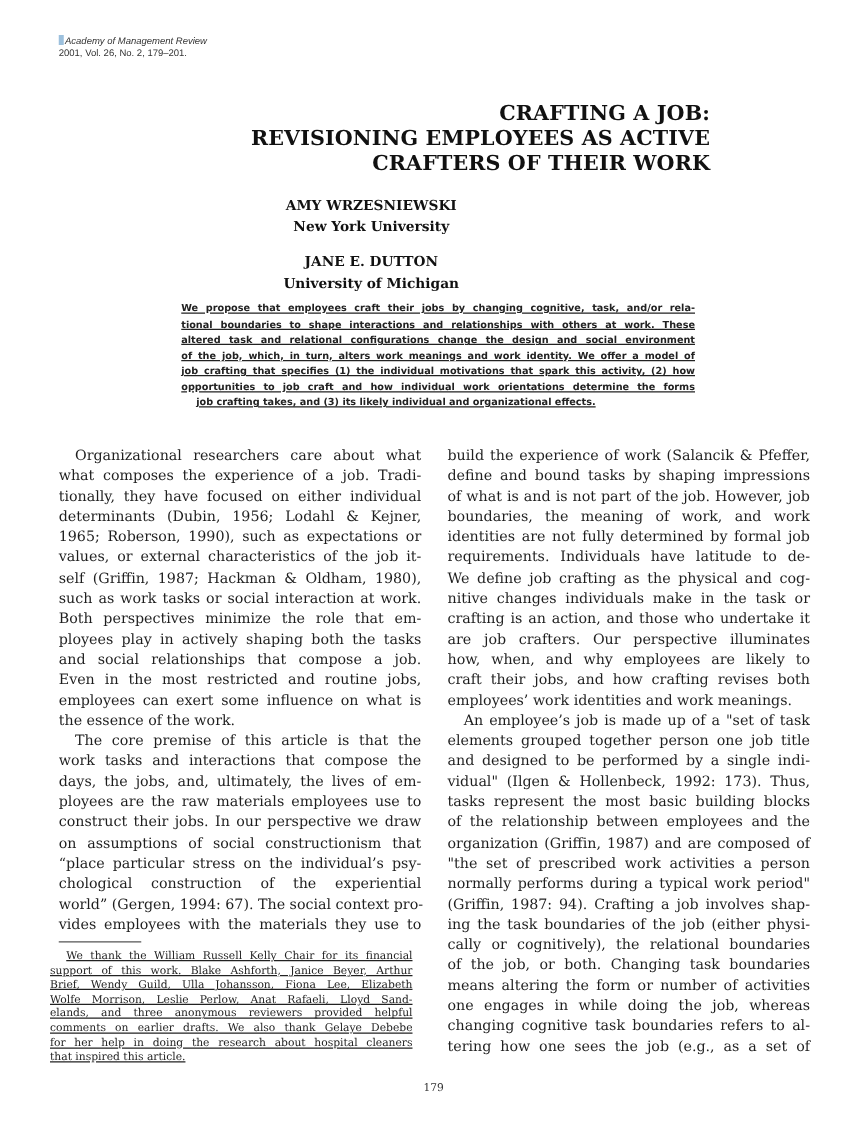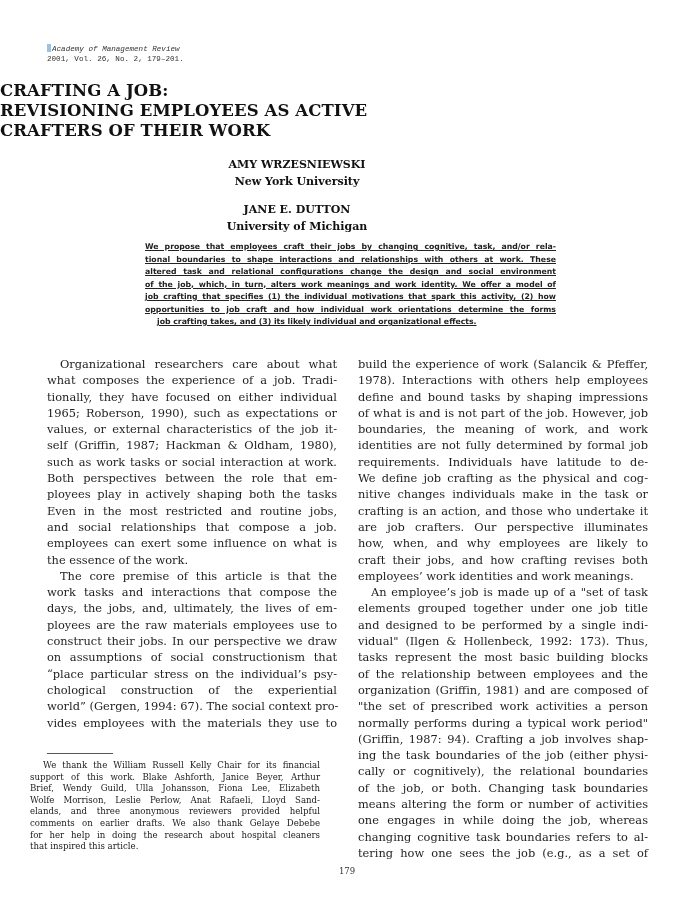--- a/index.html
+++ b/index.html
@@ -3,31 +3,30 @@
   <meta charset="utf-8">
   <style>
     html, body { margin: 0; padding: 0; background: #ffffff; }
     body {
       width: 694px; height: 903px; position: relative; overflow: hidden;
       font-family: "DejaVu Serif", serif; color: #1c1c1c;
     }
     .journal {
       position: absolute; left: 47px; top: 28px;
       font-size: 7.6px; line-height: 10px; color: #333;
-      font-family: Liberation Mono, monospace;
-      margin-top: 16px;
+      font-family: Liberation Sans, sans-serif;
     }
     .journal .jname { font-style: italic; }
     .journal .marker {
       display: inline-block; width: 4px; height: 8px; background: #9cc0dd;
       vertical-align: -1px; margin-right: 1px;
     }
     .title {
       position: absolute; left: 0; width: 568px; top: 81px;
-      text-align: left; font-weight: bold; font-size: 16.5px; line-height: 20px;
+      text-align: right; font-weight: bold; font-size: 16.5px; line-height: 20px;
       letter-spacing: 0.1px; color: #111;
     }
     .title div { white-space: nowrap; }
     .author-block {
       position: absolute; left: 0; width: 594px; text-align: center;
       font-weight: bold; font-size: 11px; line-height: 17px; color: #111;
     }
     .author-block .name { font-size: 11px; }
     .abstract {
       position: absolute; left: 145px; width: 411px; top: 241px;
@@ -48,22 +47,22 @@
       display: block; white-space: nowrap; text-align: justify; text-align-last: justify;
       height: 16.3px;
     }
     .col .ln.last { text-align-last: left; }
     .col .ln.indent { padding-left: 13px; }
     .fn-rule {
       position: absolute; left: 47px; top: 753px; width: 66px; height: 0;
       border-top: 1px solid #555;
     }
     .footnote {
-      position: absolute; left: 30px; top: 760px; width: 290px;
-      font-size: 8.6px; line-height: 11.6px; color: #222;
+      position: absolute; left: 40px; top: 760px; width: 290px;
+      font-size: 8.6px; line-height: 11.6px; color: #222; text-decoration: underline;
     }
     .footnote .ln {
       display: block; white-space: nowrap; text-align: justify; text-align-last: justify;
       height: 11.6px;
     }
     .footnote .ln.indent { padding-left: 13px; }
     .footnote .ln.last { text-align-last: left; }
     .page-number {
       position: absolute; left: 0; width: 694px; top: 866px;
       text-align: center; font-size: 8.5px; color: #333;
@@ -99,64 +98,64 @@
   <span class="ln">of the job, which, in turn, alters work meanings and work identity. We offer a model of</span>
   <span class="ln">job crafting that specifies (1) the individual motivations that spark this activity, (2) how</span>
   <span class="ln">opportunities to job craft and how individual work orientations determine the forms</span>
   <span class="ln last">job crafting takes, and (3) its likely individual and organizational effects.</span>
 </div>
 
 <div class="col left">
   <span class="ln indent">Organizational researchers care about what</span>
   <span class="ln">what composes the experience of a job. Tradi-</span>
   <span class="ln">tionally, they have focused on either individual</span>
+  <span class="ln">determinants (Dubin, 1956; Lodahl &amp; Kejner,</span>
   <span class="ln">1965; Roberson, 1990), such as expectations or</span>
   <span class="ln">values, or external characteristics of the job it-</span>
   <span class="ln">self (Griffin, 1987; Hackman &amp; Oldham, 1980),</span>
   <span class="ln">such as work tasks or social interaction at work.</span>
-  <span class="ln">Both perspectives between the role that em-</span>
+  <span class="ln">Both perspectives minimize the role that em-</span>
   <span class="ln">ployees play in actively shaping both the tasks</span>
+  <span class="ln">and social relationships that compose a job.</span>
   <span class="ln">Even in the most restricted and routine jobs,</span>
-  <span class="ln">and social relationships that compose a job.</span>
   <span class="ln">employees can exert some influence on what is</span>
   <span class="ln last">the essence of the work.</span>
   <span class="ln indent">The core premise of this article is that the</span>
   <span class="ln">work tasks and interactions that compose the</span>
   <span class="ln">days, the jobs, and, ultimately, the lives of em-</span>
   <span class="ln">ployees are the raw materials employees use to</span>
   <span class="ln">construct their jobs. In our perspective we draw</span>
   <span class="ln">on assumptions of social constructionism that</span>
   <span class="ln">“place particular stress on the individual’s psy-</span>
   <span class="ln">chological construction of the experiential</span>
   <span class="ln">world” (Gergen, 1994: 67). The social context pro-</span>
   <span class="ln">vides employees with the materials they use to</span>
 </div>
 
 <div class="col right">
   <span class="ln">build the experience of work (Salancik &amp; Pfeffer,</span>
-  <span class="ln">1978). Interactions with others help employees</span>
   <span class="ln">define and bound tasks by shaping impressions</span>
   <span class="ln">of what is and is not part of the job. However, job</span>
   <span class="ln">boundaries, the meaning of work, and work</span>
   <span class="ln">identities are not fully determined by formal job</span>
   <span class="ln">requirements. Individuals have latitude to de-</span>
   <span class="ln">We define job crafting as the physical and cog-</span>
   <span class="ln">nitive changes individuals make in the task or</span>
   <span class="ln">crafting is an action, and those who undertake it</span>
   <span class="ln">are job crafters. Our perspective illuminates</span>
   <span class="ln">how, when, and why employees are likely to</span>
   <span class="ln">craft their jobs, and how crafting revises both</span>
   <span class="ln last">employees’ work identities and work meanings.</span>
   <span class="ln indent">An employee’s job is made up of a "set of task</span>
-  <span class="ln">elements grouped together under one job title</span>
+  <span class="ln">elements grouped together person one job title</span>
   <span class="ln">and designed to be performed by a single indi-</span>
   <span class="ln">vidual" (Ilgen &amp; Hollenbeck, 1992: 173). Thus,</span>
   <span class="ln">tasks represent the most basic building blocks</span>
   <span class="ln">of the relationship between employees and the</span>
-  <span class="ln">organization (Griffin, 1981) and are composed of</span>
+  <span class="ln">organization (Griffin, 1987) and are composed of</span>
   <span class="ln">"the set of prescribed work activities a person</span>
   <span class="ln">normally performs during a typical work period"</span>
   <span class="ln">(Griffin, 1987: 94). Crafting a job involves shap-</span>
   <span class="ln">ing the task boundaries of the job (either physi-</span>
   <span class="ln">cally or cognitively), the relational boundaries</span>
   <span class="ln">of the job, or both. Changing task boundaries</span>
   <span class="ln">means altering the form or number of activities</span>
   <span class="ln">one engages in while doing the job, whereas</span>
   <span class="ln">changing cognitive task boundaries refers to al-</span>
   <span class="ln">tering how one sees the job (e.g., as a set of</span>

